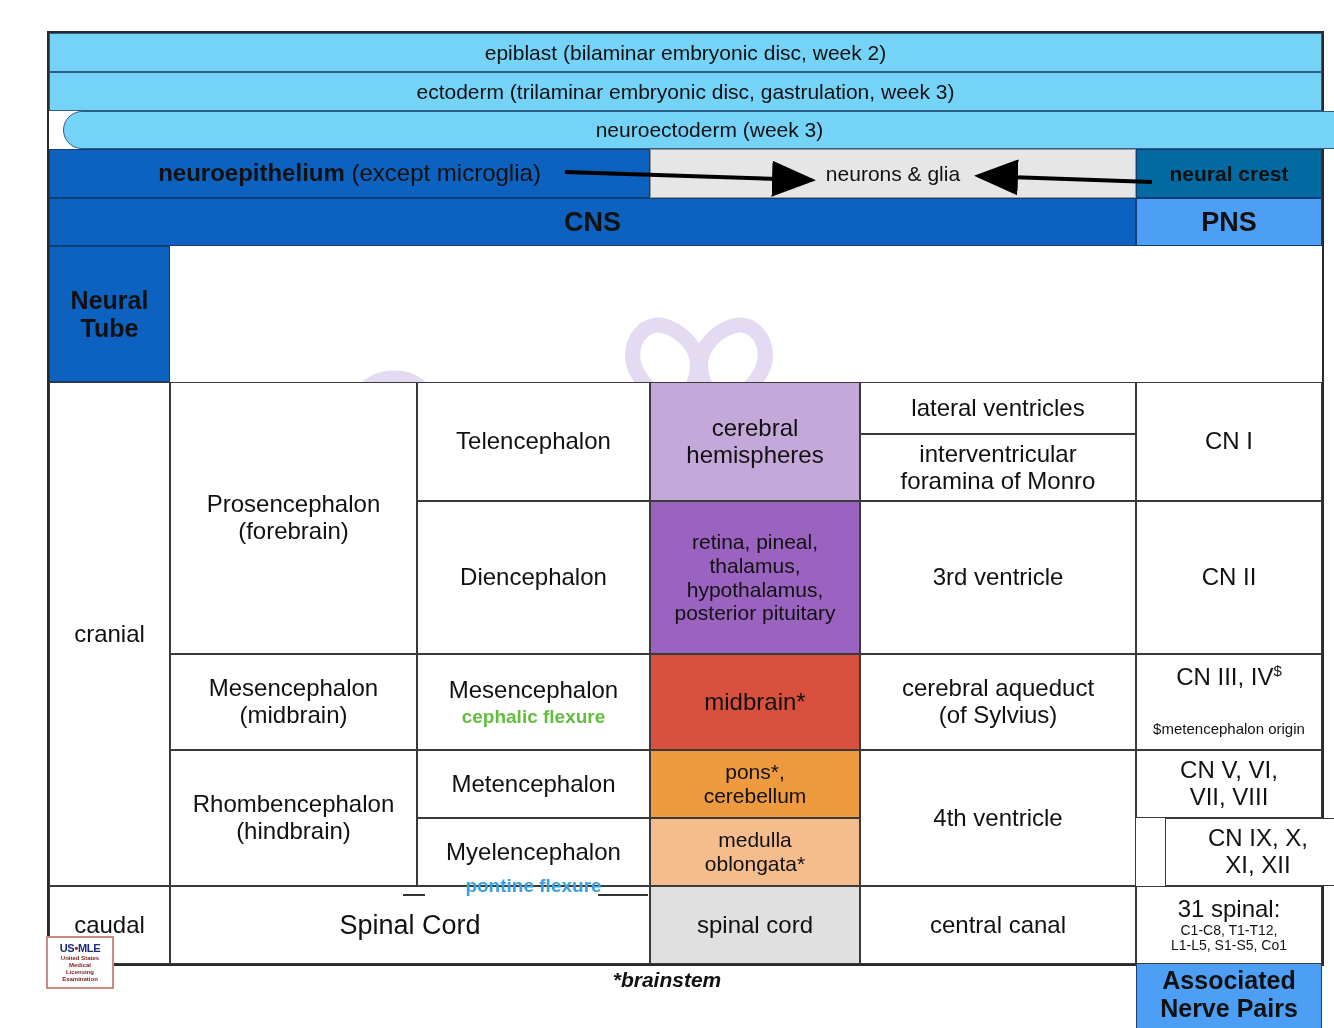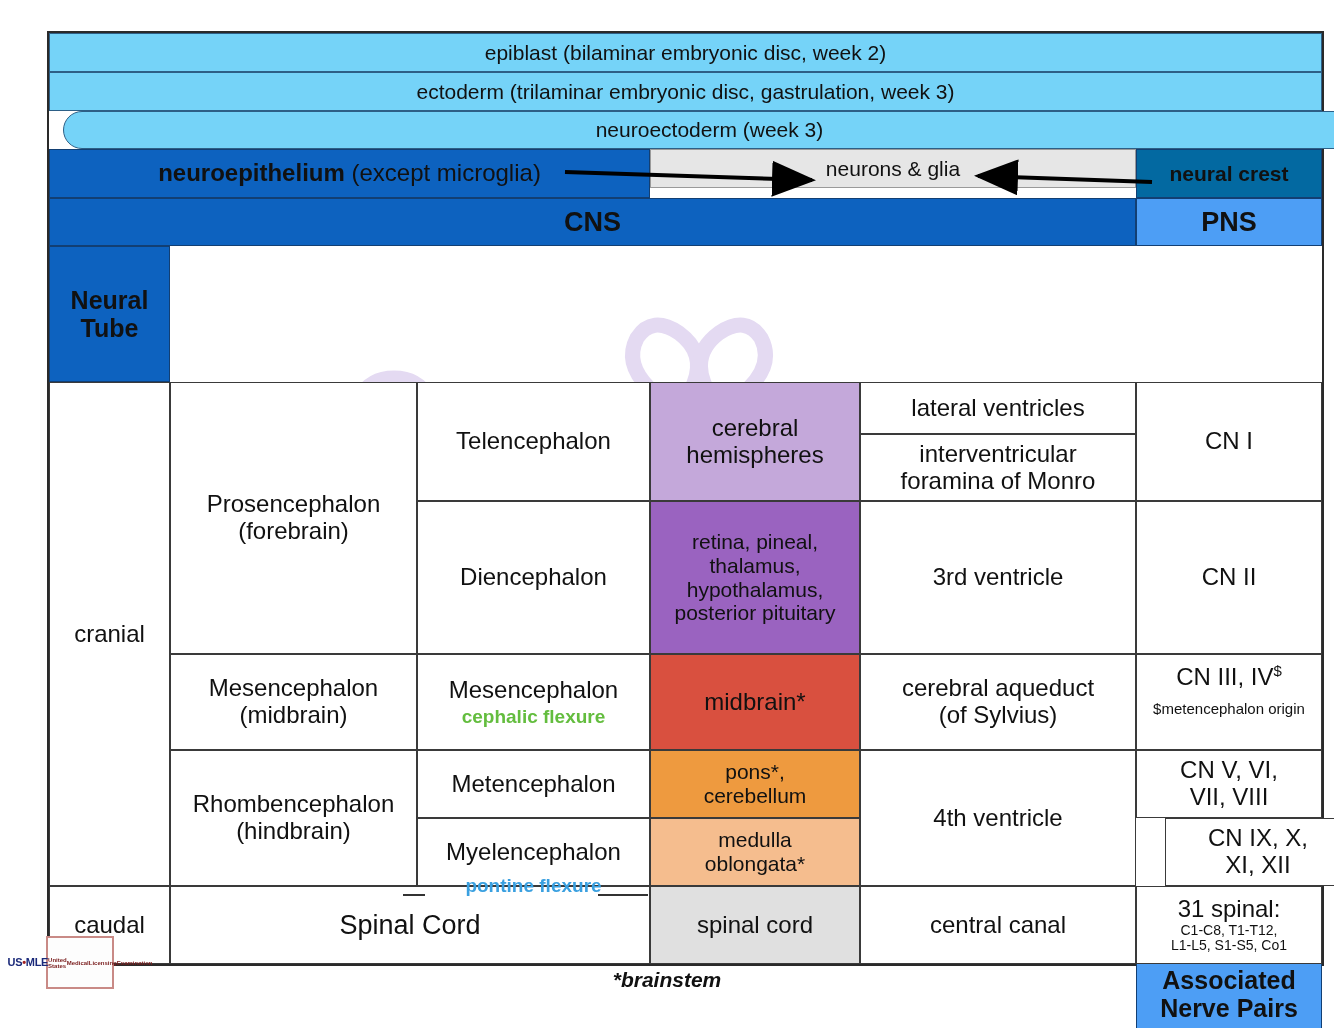--- a/index.html
+++ b/index.html
@@ -108,21 +108,21 @@
     position:absolute;left:0;top:968px;width:1334px;
     text-align:center;font-size:21px;font-style:italic;font-weight:bold;
     z-index:4;
   }
 
   
   #logo{
     position:absolute;left:46px;top:936px;width:68px;height:53px;
     background:#fdfdfd;border:2px solid #c98a86;
     box-sizing:border-box;z-index:5;
-    display:flex;align-items:center;justify-content:center;
+    display:flex;flex-direction:column;align-items:center;justify-content:center;
     line-height:1.0;
   }
   #logo .l1{font-size:11px;font-weight:bold;color:#1b2a7a;letter-spacing:-.3px;}
   #logo .l1 .dot{color:#a02020;}
   #logo .l2{font-size:6px;font-weight:bold;color:#7a1d1d;margin-top:1px;}
 </style>
 </head>
 <body>
 
 <div id="stage">
@@ -179,21 +179,21 @@
     </div>
     <div class="cell banner" style="left:14px;top:78px;width:1293px;height:38px;border-radius:19px;">
       <span>neuroectoderm (week 3)</span>
     </div>
 
     <div class="cell row-neuroepi" style="left:0;top:116px;width:601px;height:49px;">
       <span>
         <b>neuroepithelium</b><span> (except microglia)</span>
       </span>
     </div>
-    <div class="cell neurons-box" style="left:601px;top:116px;width:486px;height:39px;">
+    <div class="cell neurons-box" style="left:601px;top:116px;width:486px;height:49px;">
       <span>neurons &amp; glia</span>
     </div>
     <div class="cell crest-box" style="left:1087px;top:116px;width:186px;height:49px;">
       <span>neural crest</span>
     </div>
 
     <div class="cell cns-box" style="left:0;top:165px;width:1087px;height:48px;">
       <span>CNS</span>
     </div>
     <div class="cell pns-box" style="left:1087px;top:165px;width:186px;height:48px;">
@@ -321,21 +321,21 @@
     <div class="cell body-cell" style="left:1087px;top:349px;width:186px;height:119px;">
       <span>CN I</span>
     </div>
     <div class="cell body-cell" style="left:1087px;top:468px;width:186px;height:153px;">
       <span>CN II</span>
     </div>
     <div class="cell col body-cell" style="left:1087px;top:621px;width:186px;height:96px;justify-content:flex-start;padding-top:8px;">
       <span>
         <span>CN III, IV</span><span class="sup">$</span>
       </span>
-      <span class="tiny" style="margin-top:10px;">$metencephalon origin</span>
+      <span class="tiny" style="margin-top:30px;">$metencephalon origin</span>
     </div>
     <div class="cell col body-cell" style="left:1087px;top:717px;width:186px;height:68px;">
       <span>CN V, VI,</span>
       <span>VII, VIII</span>
     </div>
     <div class="cell col body-cell" style="left:1116px;top:785px;width:186px;height:68px;">
       <span>CN IX, X,</span>
       <span>XI, XII</span>
     </div>
     <div class="cell col body-cell" style="left:1087px;top:853px;width:186px;height:78px;">

